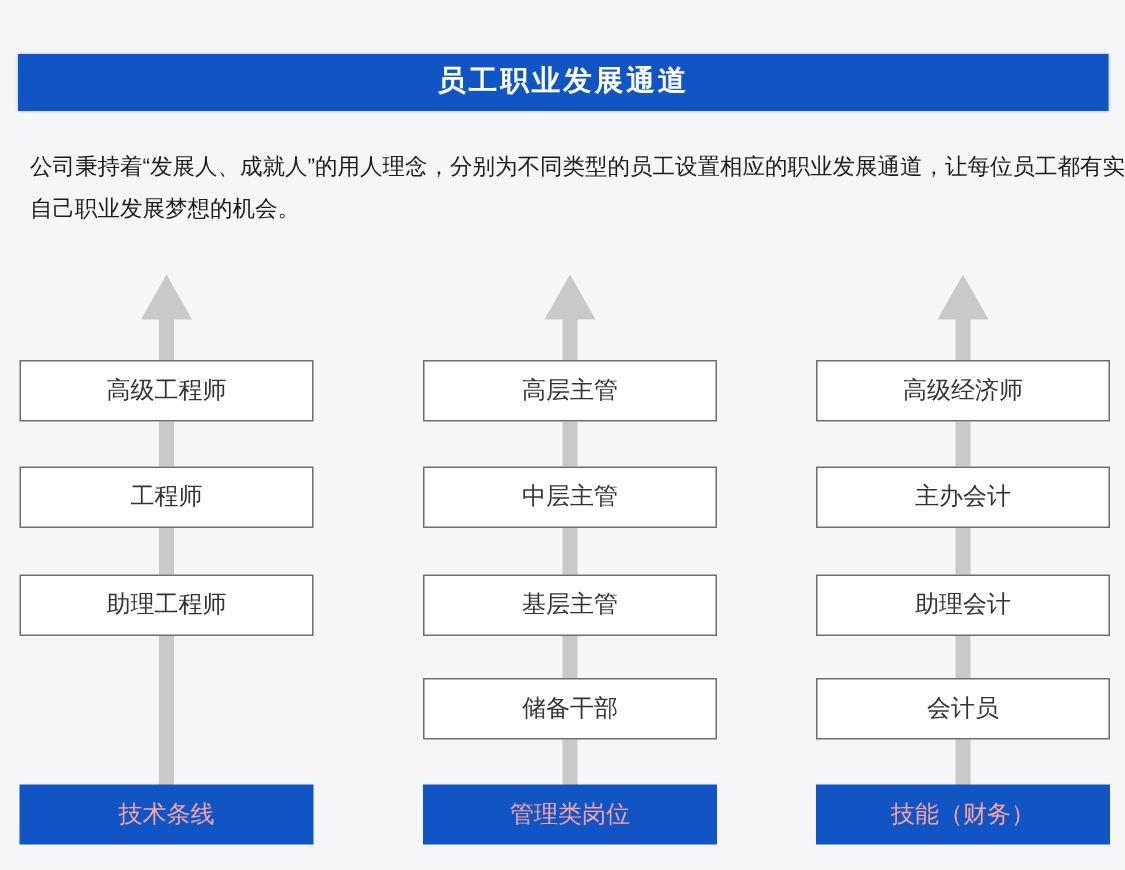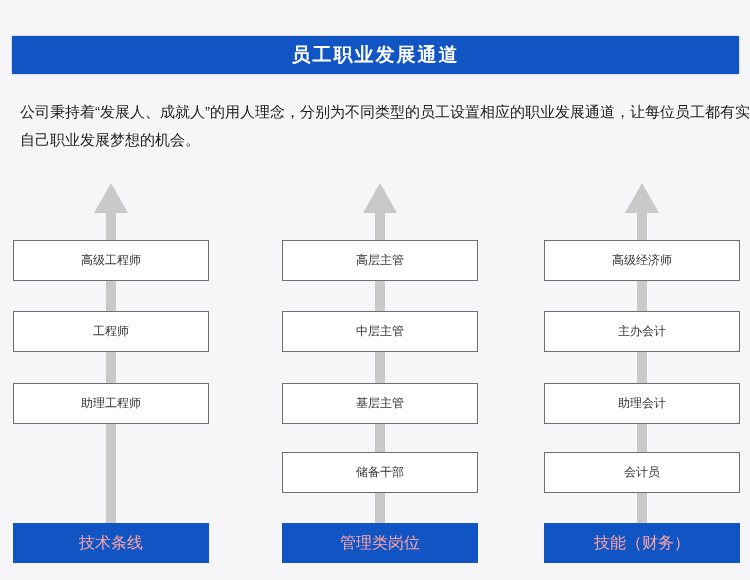--- a/index.html
+++ b/index.html
@@ -85,21 +85,21 @@
     left: 0;
     width: 196px;
     height: 41px;
     box-sizing: border-box;
     background: #ffffff;
     border: 1px solid #6e6e6e;
     display: flex;
     align-items: center;
     justify-content: center;
     color: #333333;
-    font-size: 12px;
+    font-size: 16px;
     z-index: 1;
   }
   .lv-0 { top: 60px; }
   .lv-1 { top: 131px; }
   .lv-2 { top: 203px; }
   .lv-3 { top: 272px; }
 
   
   .category-box {
     position: absolute;

